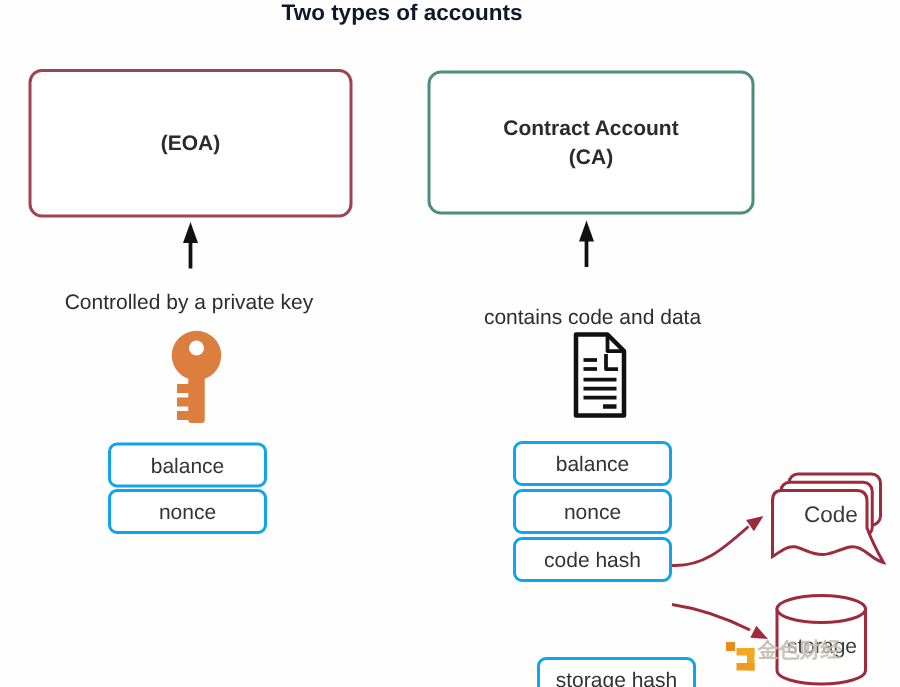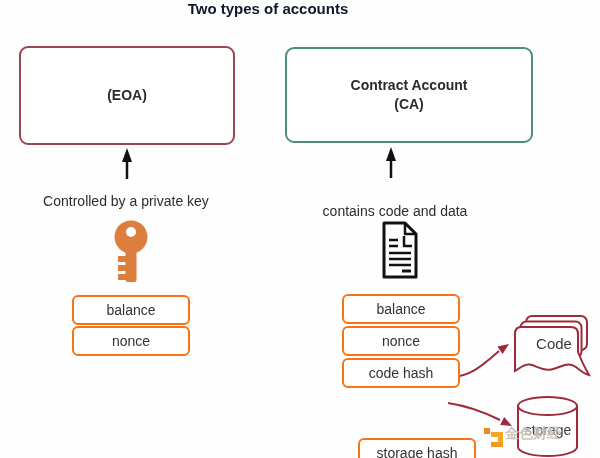--- a/index.html
+++ b/index.html
@@ -25,31 +25,31 @@
     box-sizing:border-box;
     border-radius:9px;
     background:#fff;
     display:flex; flex-direction:column;
     align-items:center; justify-content:center;
     font-size:14px; font-weight:bold; color:#2b2b2b;
     line-height:19px; text-align:center;
     z-index:2;
   }
   #eoa-box{ left:19px; top:46px; width:216px; height:99px; border:2px solid #9e4352; }
-  #ca-box{ left:285px; top:47px; width:248px; height:96px; border:2px solid #4f8e7d; }
+  #ca-box{ left:285px; top:47px; width:218px; height:96px; border:2px solid #4f8e7d; }
   .caption{
     font-size:14px; color:#2d2d2d; text-align:center; line-height:20px; z-index:2;
   }
   #eoa-caption{ left:16px; top:191px; width:220px; }
   #ca-caption{ left:285px; top:181px; width:220px; }
   .field{
     box-sizing:border-box;
     position:absolute;
-    width:118px; height:30px;
-    border:2px solid #f97316;
+    width:106px; height:30px;
+    border:2px solid #0ea5e9;
     border-radius:6px;
     background:#fff;
     display:flex; align-items:center; justify-content:center;
     font-size:14px; color:#333;
     z-index:2;
   }
   #svg-layer{ left:0; top:0; z-index:1; pointer-events:none; }
   #code-label{
     left:524px; top:335px; width:60px; text-align:center;
     font-size:15px; color:#3a3a3a; z-index:2;

